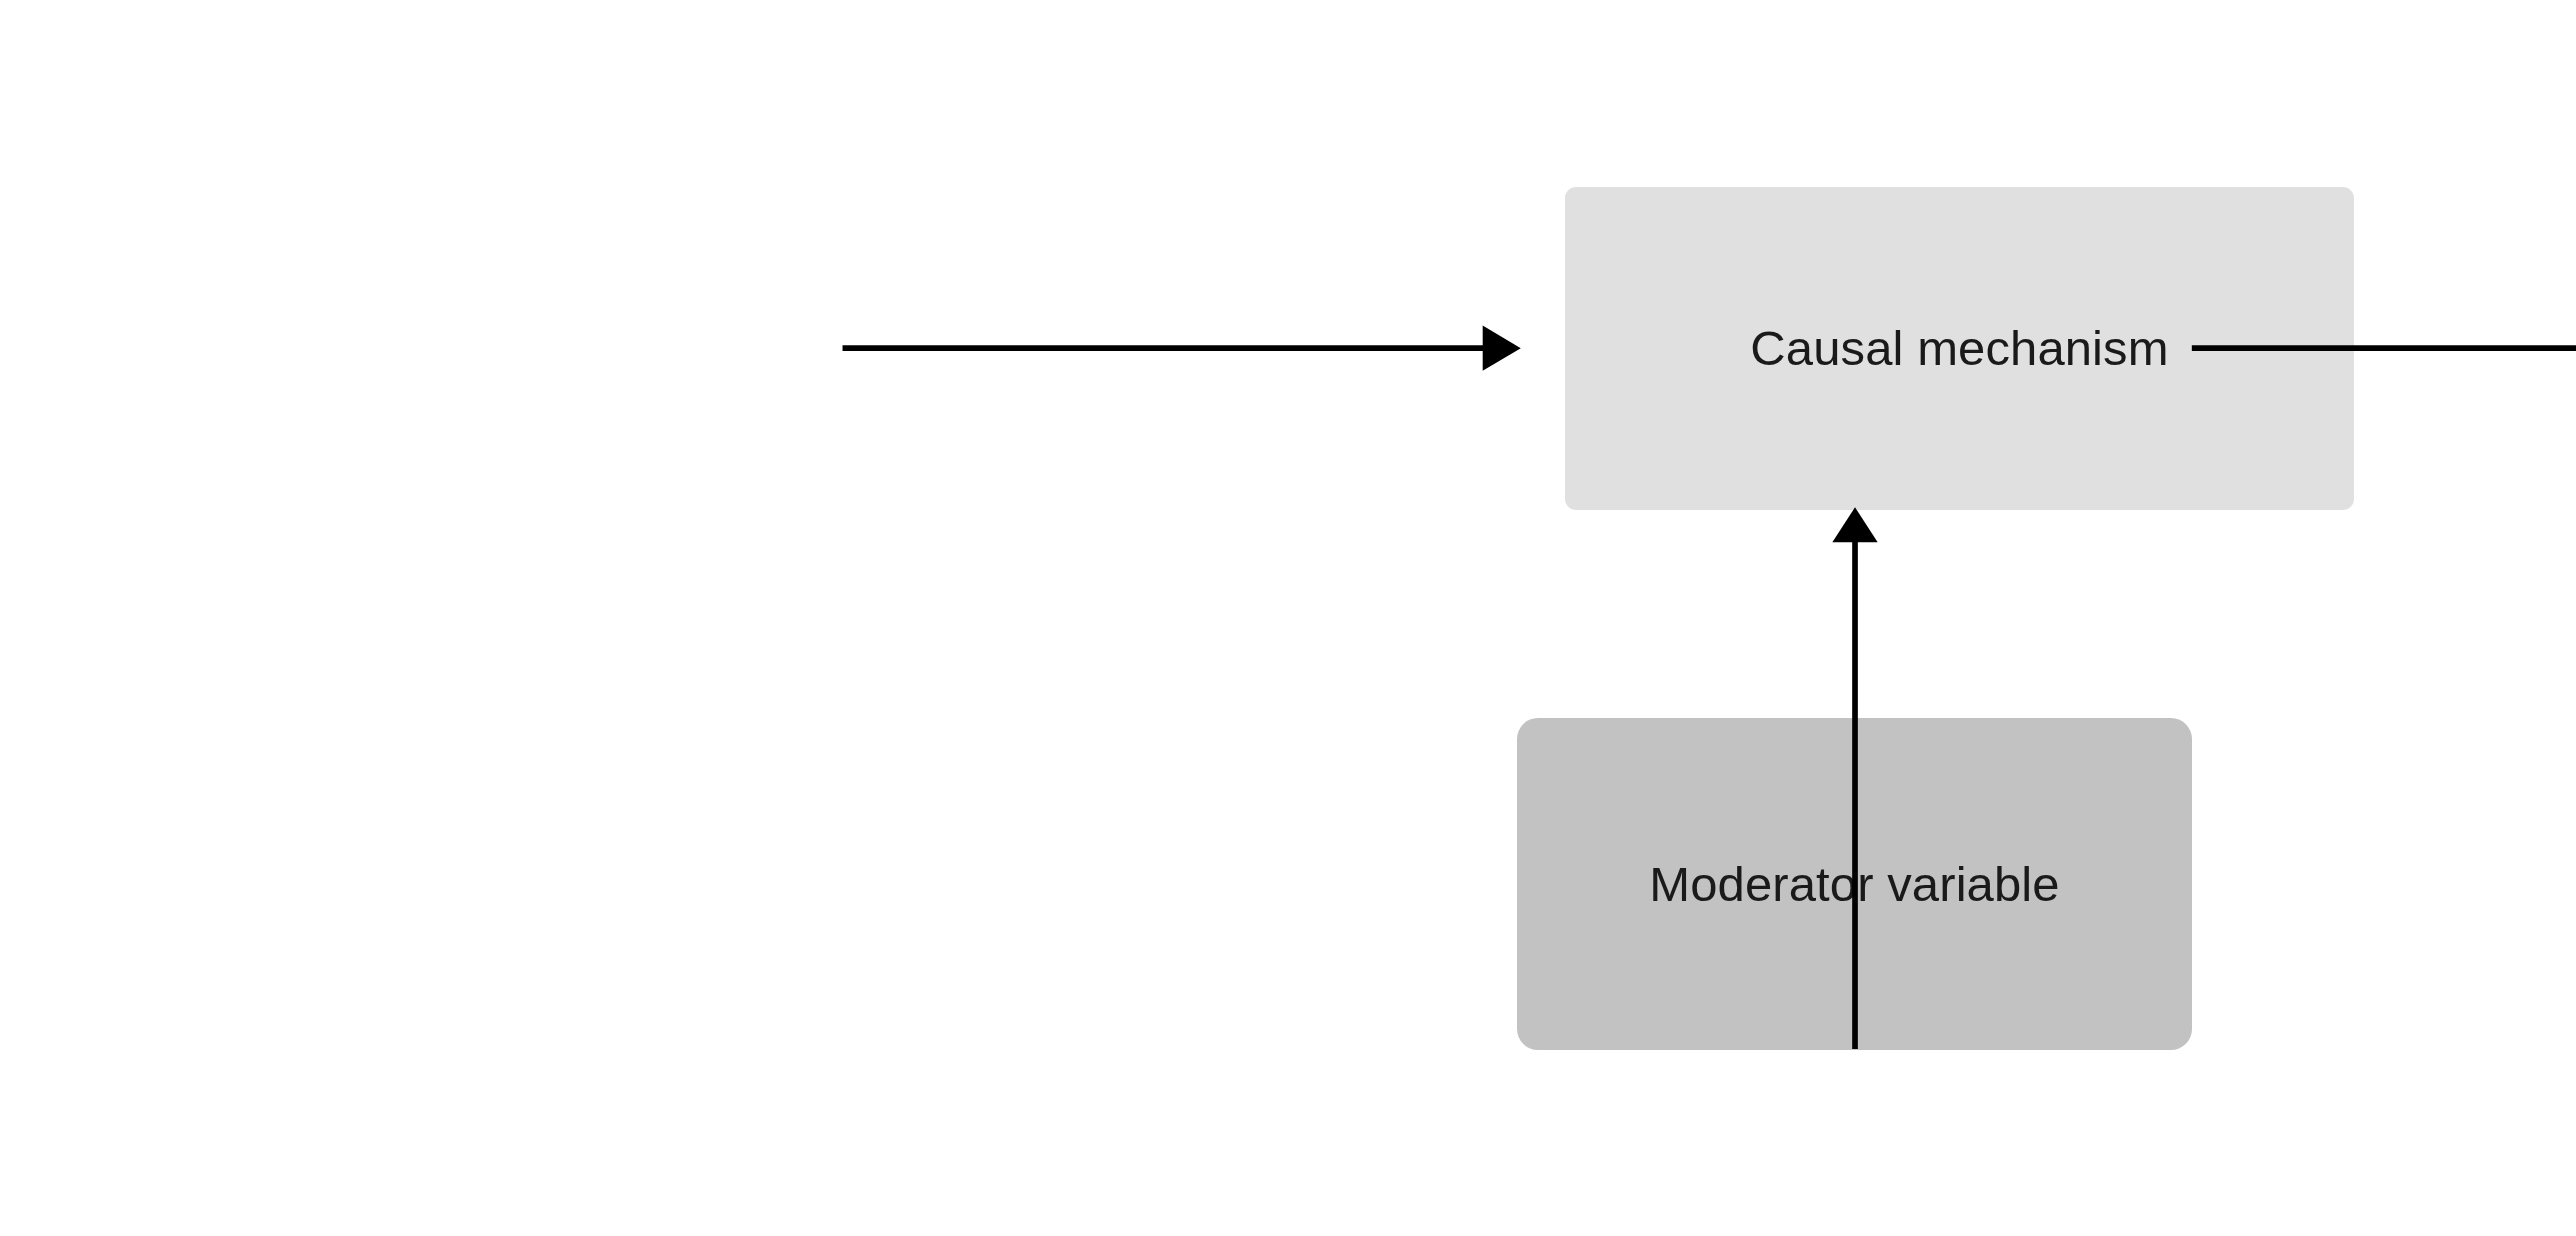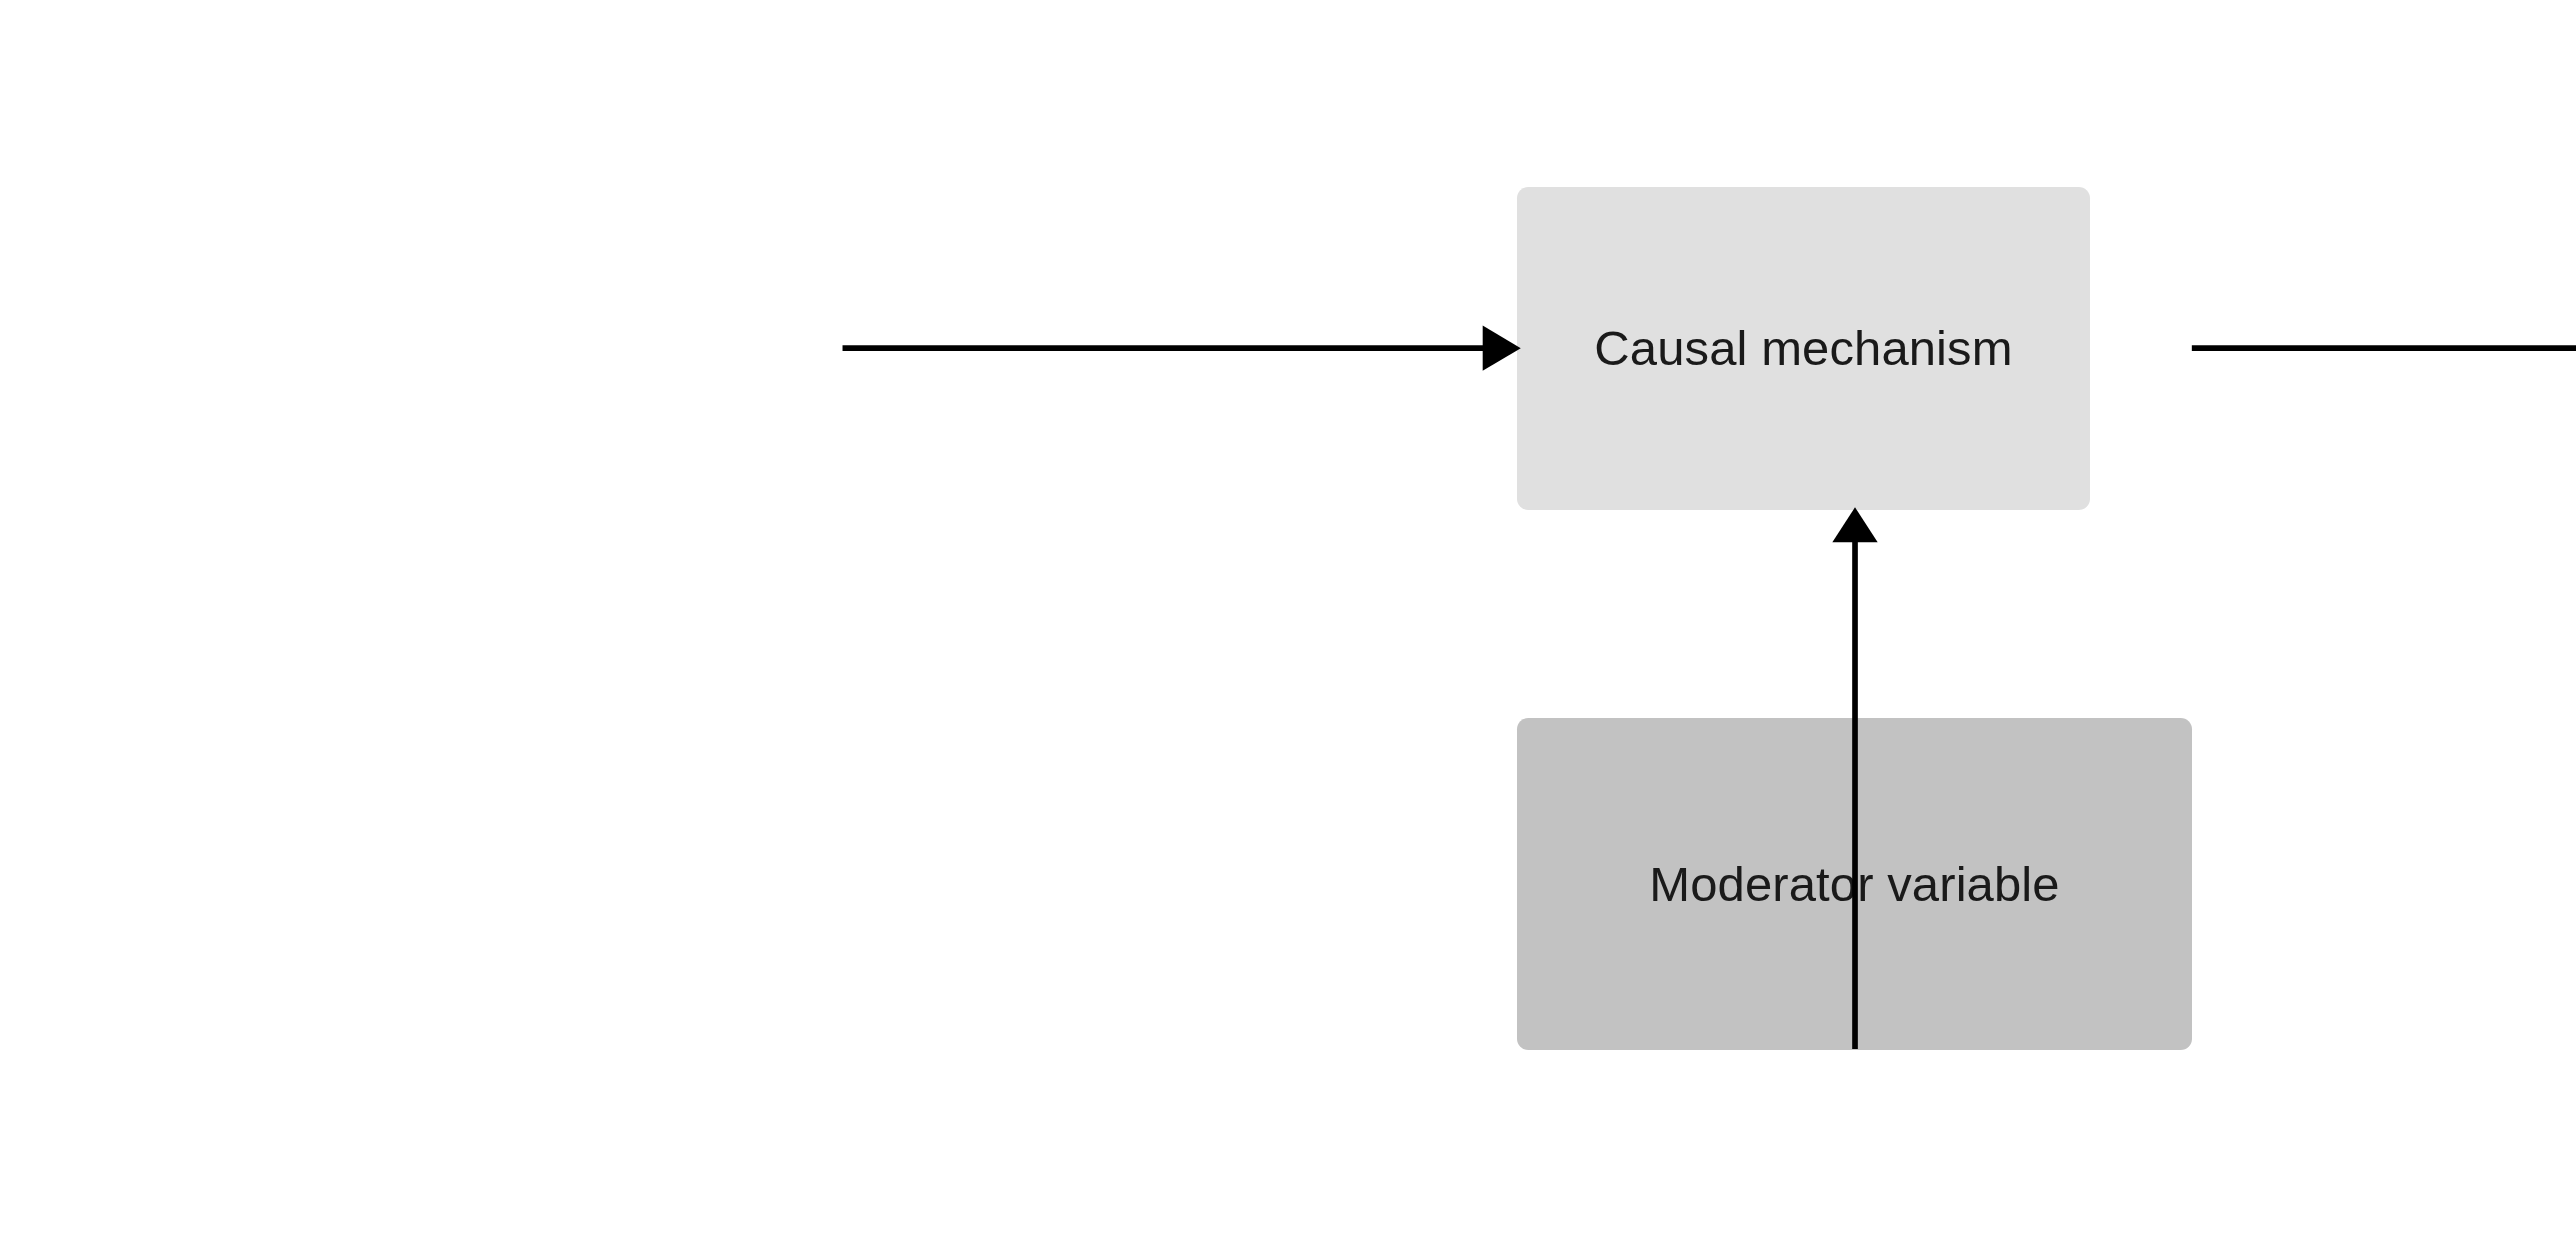--- a/index.html
+++ b/index.html
@@ -45,26 +45,26 @@
     padding: 0 15.5px;
     white-space: nowrap;
   }
 
   
   #node-independent {
     left: 170px;  top: 187px;
     width: 672px; height: 324px;
   }
   #node-causal {
-    left: 1517px; top: 187px;
-    width: 573px; height: 323px;
+    left: 1565px; top: 187px;
+    width: 789px; height: 323px;
   }
   #node-moderator {
     left: 1517px; top: 718px;
-    width: 675px; height: 332px;
+    width: 675px; height: 332px; border-radius: 21px;
   }
 
   
   #edge-layer {
     position: absolute;
     left: 0;
     top: 0;
     width: 3709px;
     height: 1236px;
     pointer-events: none;

